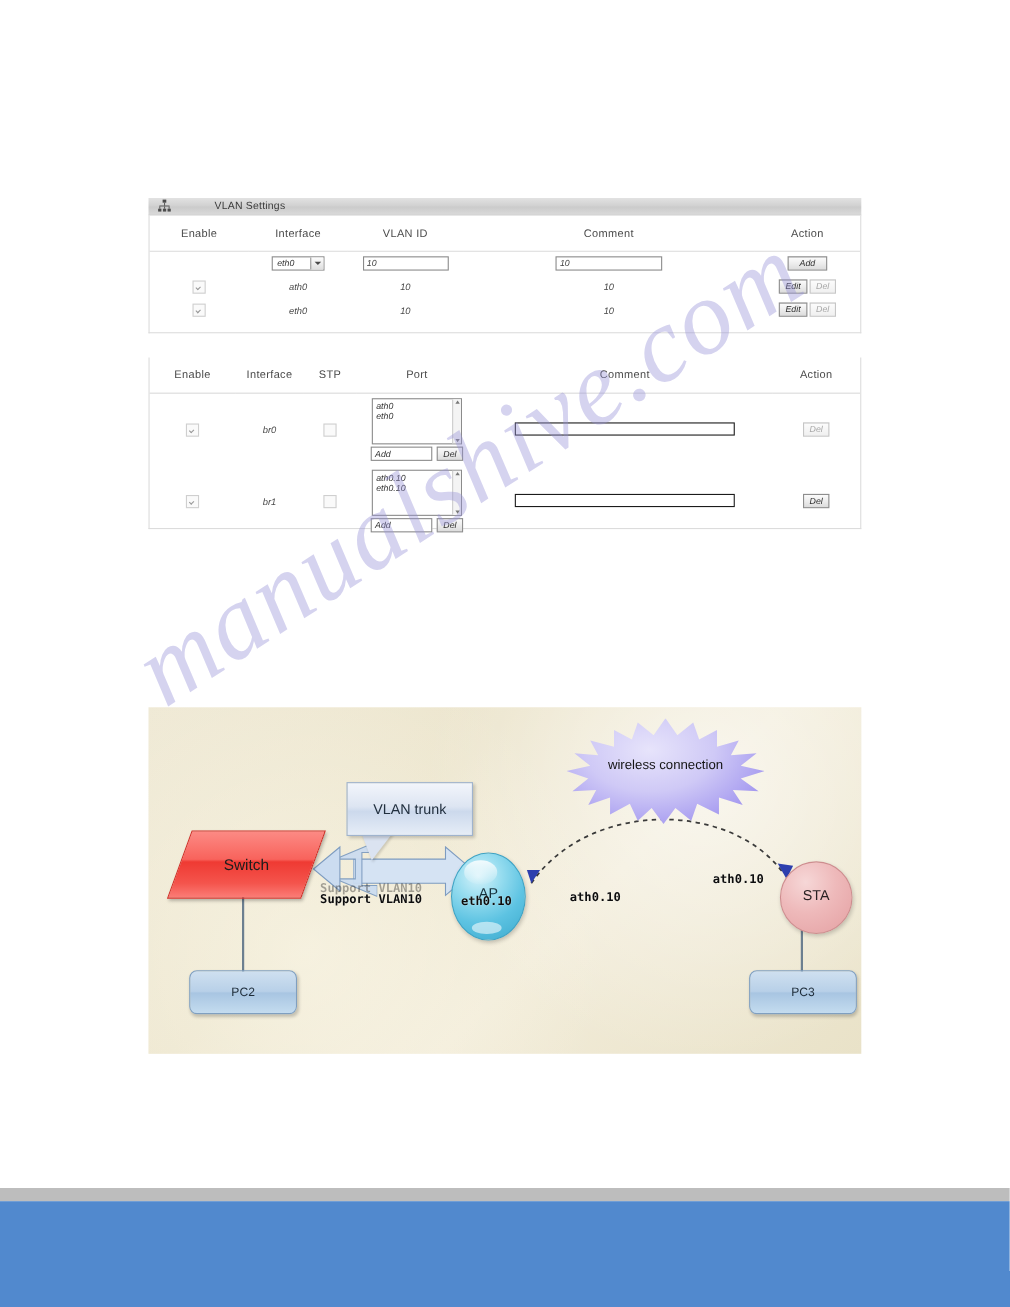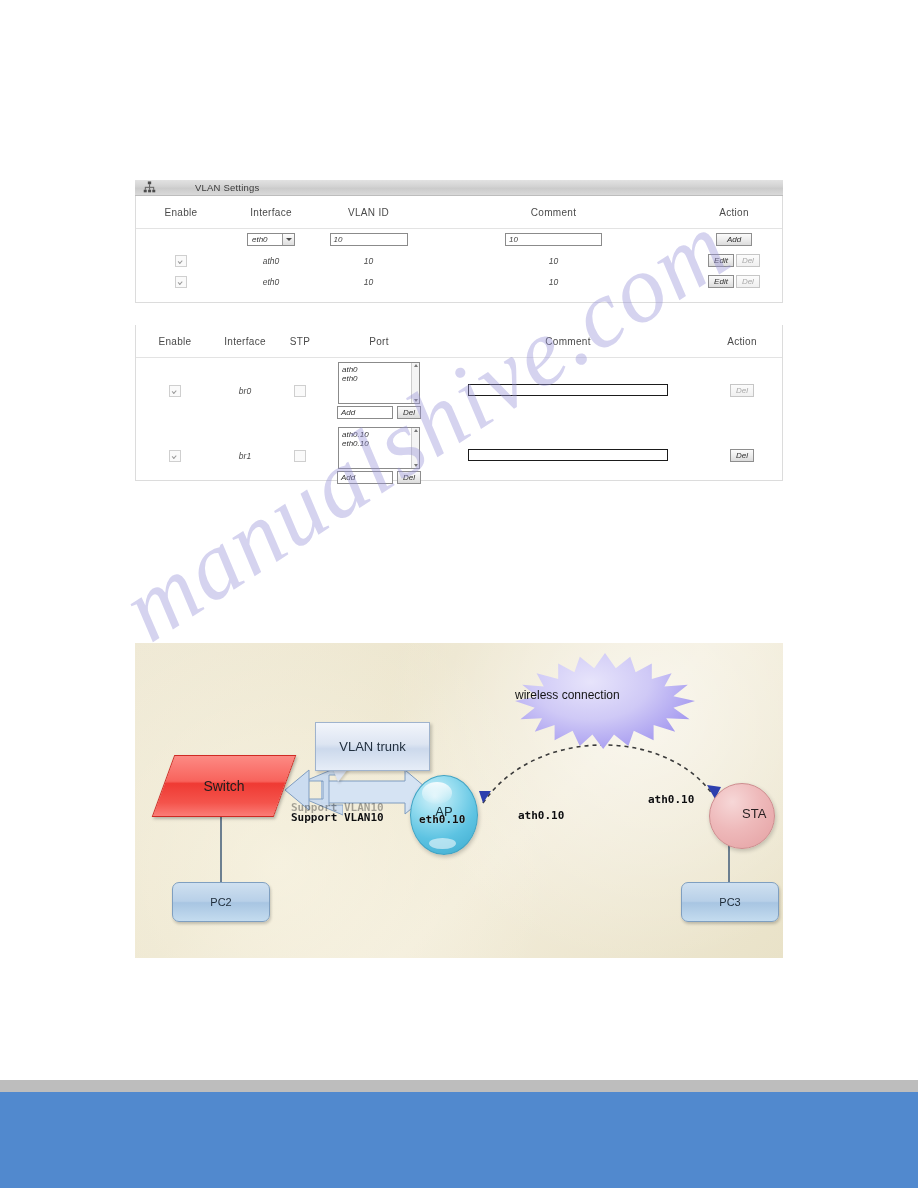--- a/index.html
+++ b/index.html
@@ -339,24 +339,24 @@
     left: 574px; top: 140px;
     width: 64px; height: 64px;
     border-radius: 50%;
     background: radial-gradient(circle at 35% 28%, #f6d7d7 0%, #eeb9ba 45%, #e4a0a2 100%);
     border: 1px solid #cd8d8f;
     box-shadow: 1px 2px 4px rgba(0,0,0,0.2);
   }
   .node-sta span {
     position: absolute;
     width: 100%;
+    text-align: center;
     top: 22px;
     font-size: 13px;
     color: #2a2122;
-    margin-left: 32px;
   }
 
   .node-pc {
     position: absolute;
     width: 96px; height: 38px;
     border-radius: 7px;
     background: linear-gradient(to bottom,#cfe0f0 0%,#b8d0e8 48%,#a8c5e2 52%,#c4dcef 100%);
     border: 1px solid #7f9fc0;
     box-shadow: 1px 2px 3px rgba(0,0,0,0.2);
   }
@@ -371,21 +371,21 @@
   #pc3 { left: 546px; top: 239px; }
 
   .wire {
     position: absolute;
     width: 2px;
     background: #6c7f90;
   }
 
   .callout {
     position: absolute;
-    left: 180px; top: 79px;
+    left: 180px; top: 68px;
     width: 113px; height: 47px;
     background: linear-gradient(to bottom,#f2f5fb 0%,#dde5f2 45%,#ccd9ec 55%,#e6edf7 100%);
     border: 1px solid #9fb3cd;
     box-shadow: 2px 2px 3px rgba(0,0,0,0.2);
   }
   .callout span {
     display: block;
     text-align: center;
     line-height: 47px;
     font-size: 13px;
@@ -412,20 +412,21 @@
       77% 91%, 66% 81%, 63% 97%, 55% 85%, 49% 100%, 43% 85%, 36% 97%, 32% 81%,
       22% 91%, 22% 75%, 11% 82%, 15% 68%, 3% 69%, 11% 57%, 0% 50%, 12% 45%,
       4% 33%, 16% 35%, 12% 21%, 24% 27%, 24% 11%, 33% 20%, 36% 4%, 44% 16%
     );
     filter: drop-shadow(3px 4px 3px rgba(0,0,0,0.28));
   }
   .starburst-label {
     position: absolute;
     left: 380px; top: 45px;
     width: 180px;
+    text-align: center;
     font-size: 12px;
     color: #141414;
   }
 
   .arrow-right {
     position: absolute;
     left: 186px; top: 125px;
     width: 110px; height: 48px;
   }
   .arrow-left {

